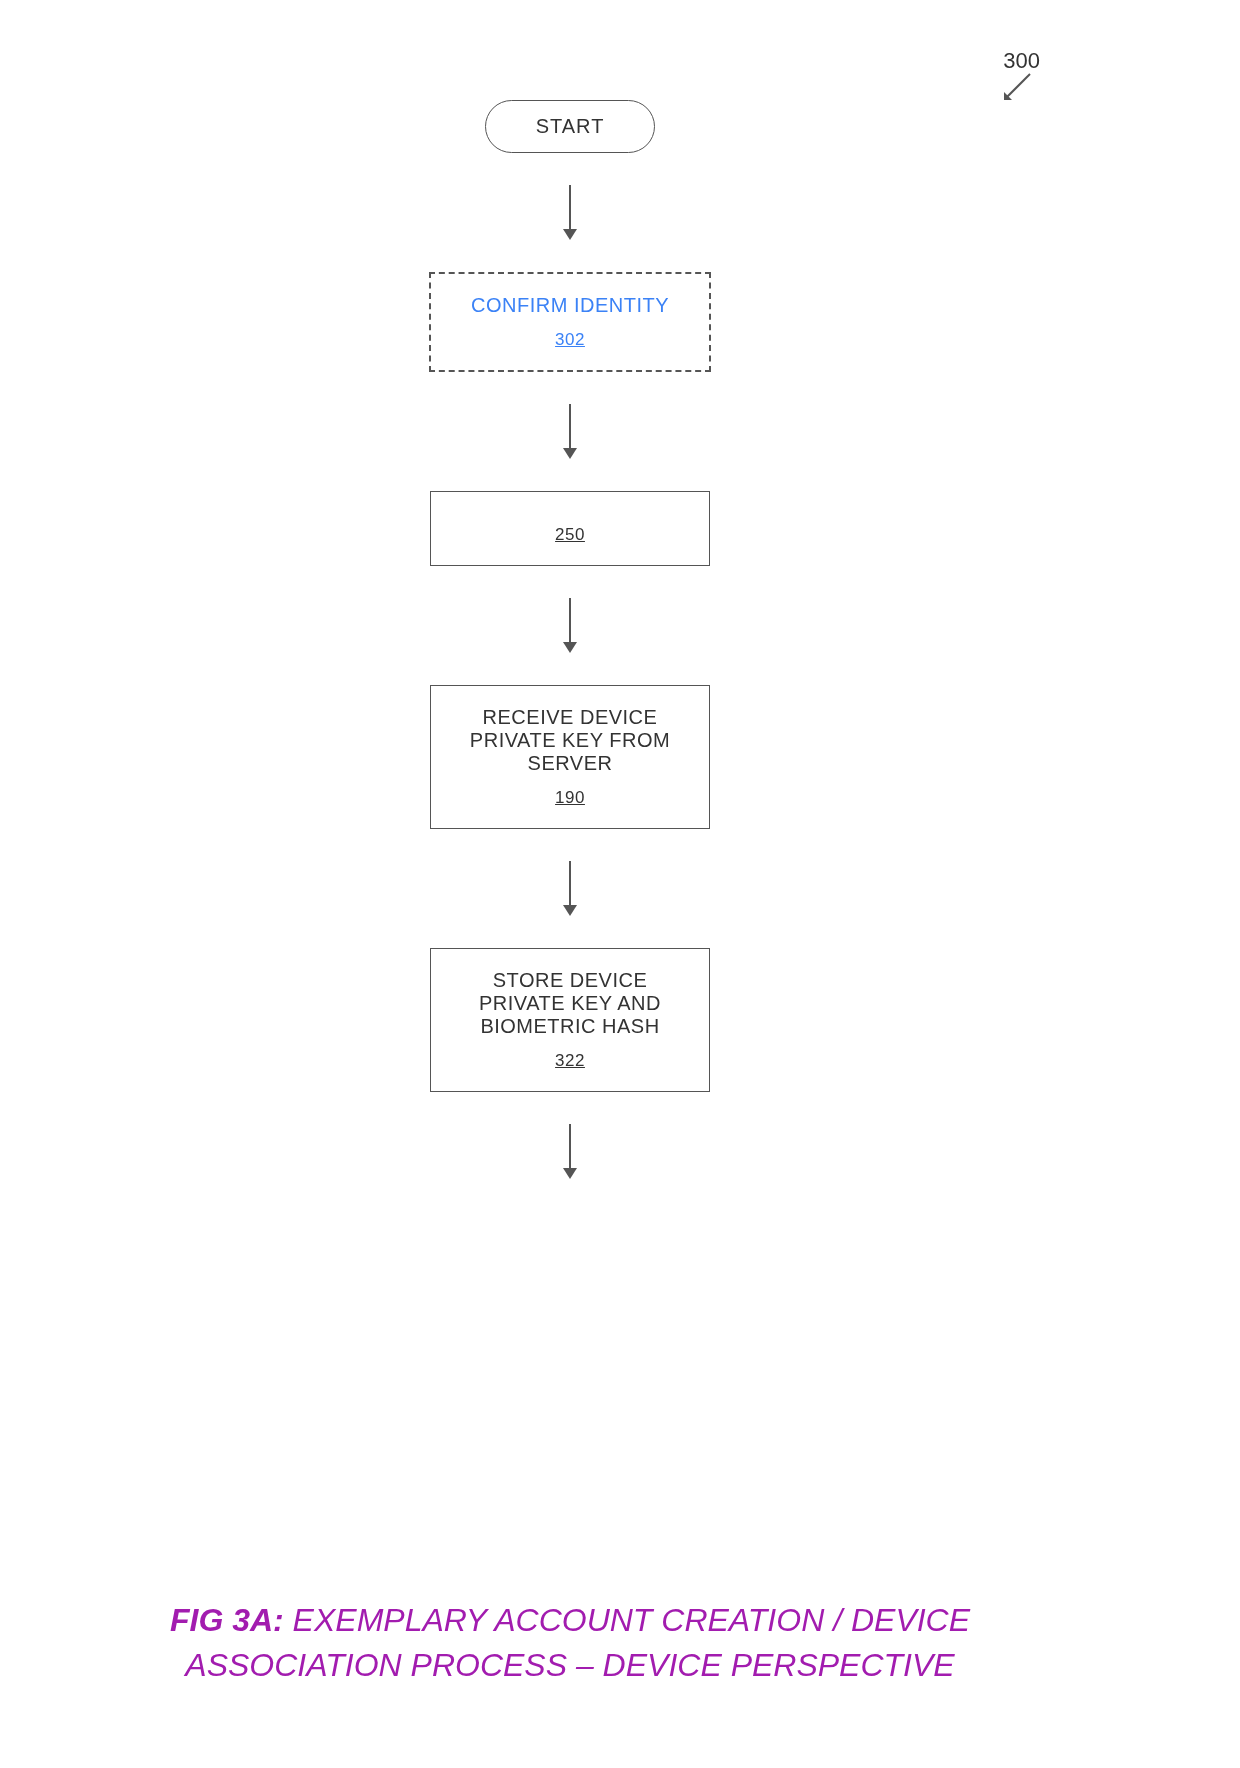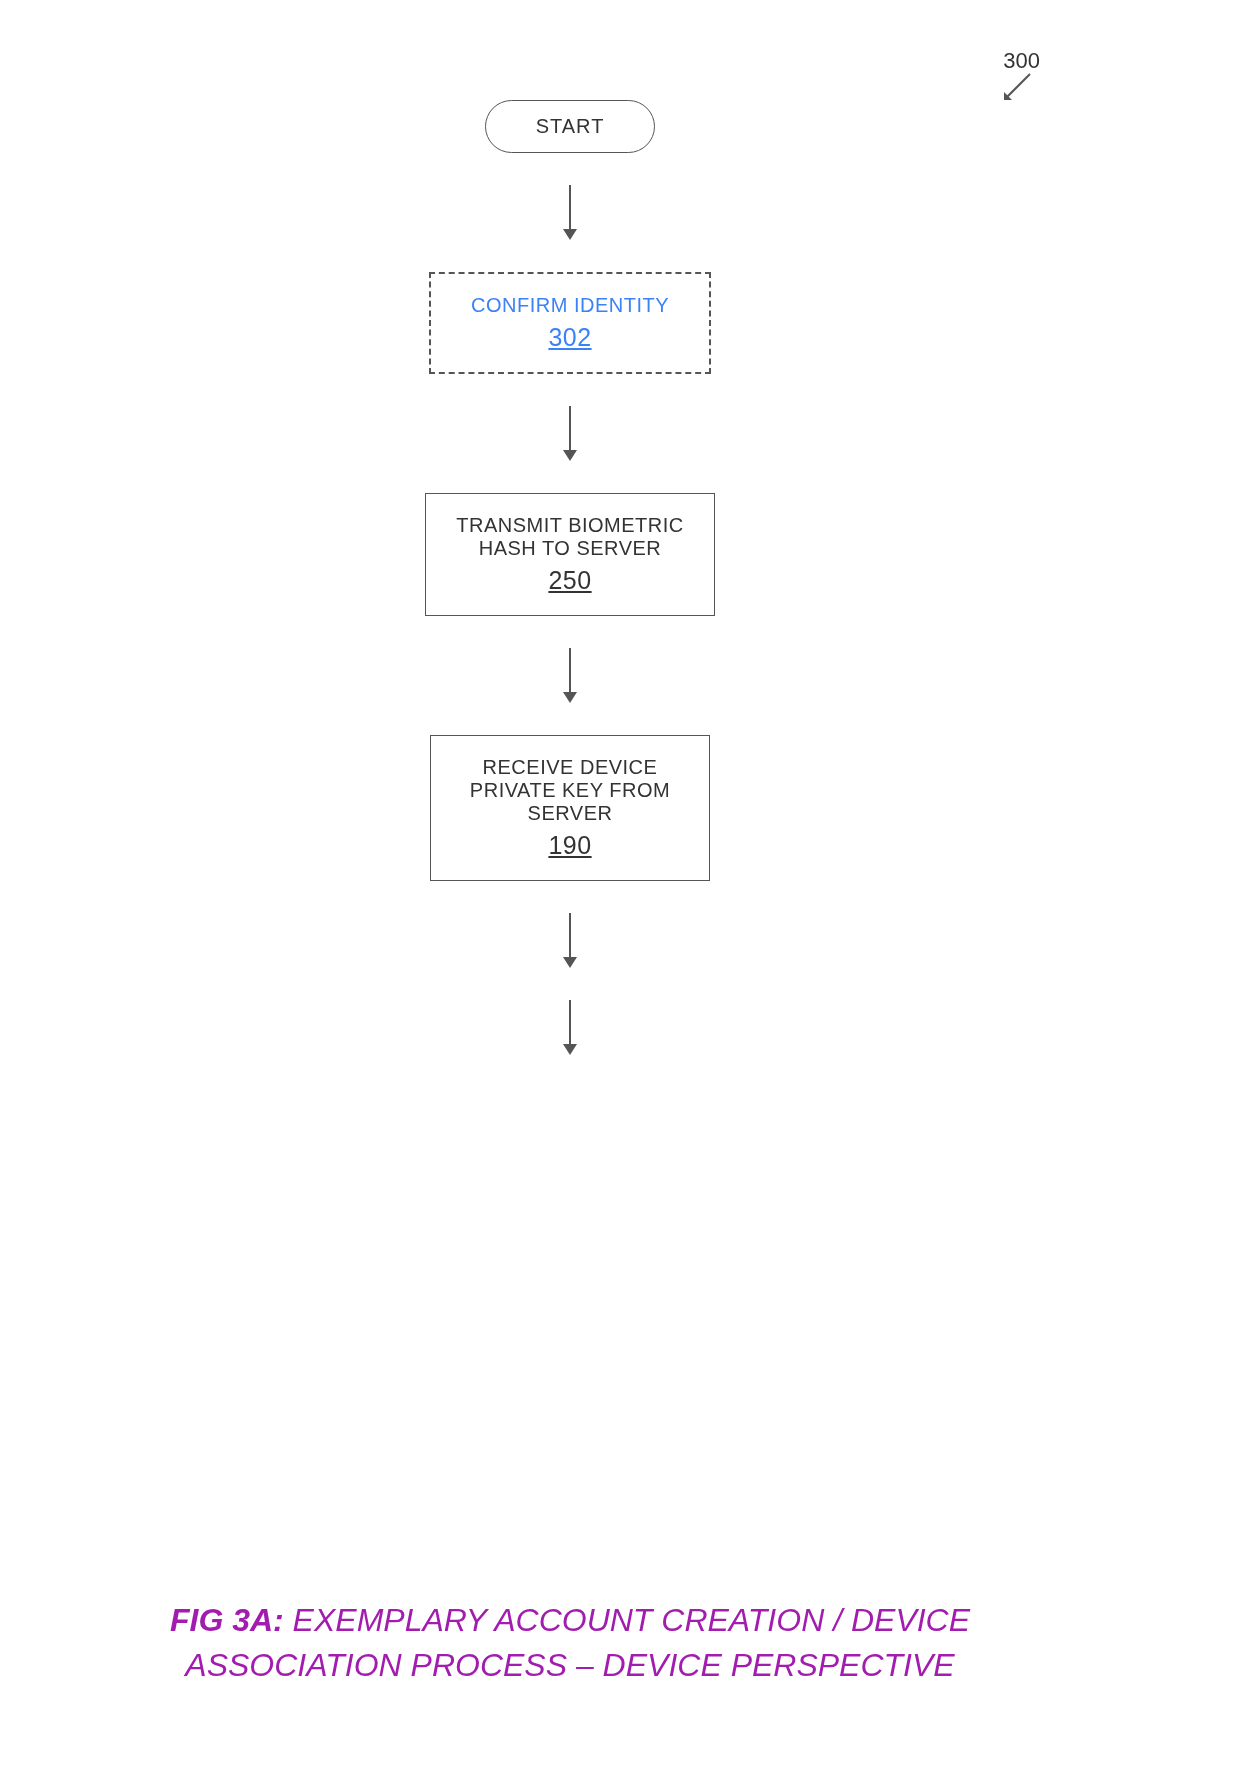--- a/index.html
+++ b/index.html
@@ -86,23 +86,23 @@
       font-size: 20px;
       letter-spacing: 0.5px;
       color: #333;
       background: #fff;
       text-align: center;
       min-width: 280px;
     }
 
     .node-label {
       display: block;
-      margin-top: 6px;
+      margin-top: 13px;
       text-decoration: underline;
-      font-size: 25px;
+      font-size: 17px;
     }
 
     
     .arrow-down {
       display: flex;
       flex-direction: column;
       align-items: center;
       height: 55px;
       position: relative;
     }
@@ -170,39 +170,42 @@
       <span>CONFIRM IDENTITY</span>
       <span class="node-label">302</span>
     </div>
 
     <div class="arrow-down">
       <div class="arrow-line"></div>
       <div class="arrow-head"></div>
     </div>
 
     <div class="node-solid">
-      <span>TRANSMIT BIOMETRIC<br>HASH TO SERVER</span>
       <span class="node-label">250</span>
     </div>
 
     <div class="arrow-down">
       <div class="arrow-line"></div>
       <div class="arrow-head"></div>
     </div>
 
     <div class="node-solid">
       <span>RECEIVE DEVICE<br>PRIVATE KEY FROM<br>SERVER</span>
       <span class="node-label">190</span>
     </div>
 
     <div class="arrow-down">
       <div class="arrow-line"></div>
       <div class="arrow-head"></div>
     </div>
 
+    <div class="node-solid">
+      <span>STORE DEVICE<br>PRIVATE KEY AND<br>BIOMETRIC HASH</span>
+      <span class="node-label">322</span>
+    </div>
 
     <div class="arrow-down">
       <div class="arrow-line"></div>
       <div class="arrow-head"></div>
     </div>
 
 
   </div>
 
   <div class="figure-caption">

